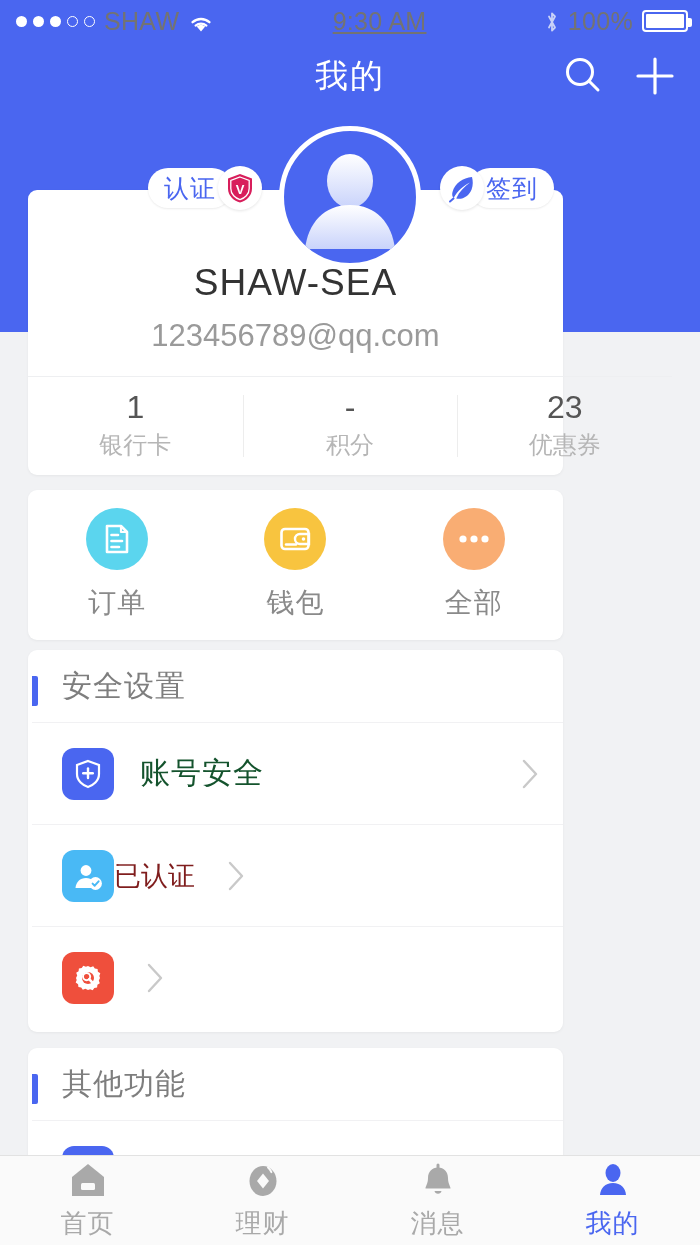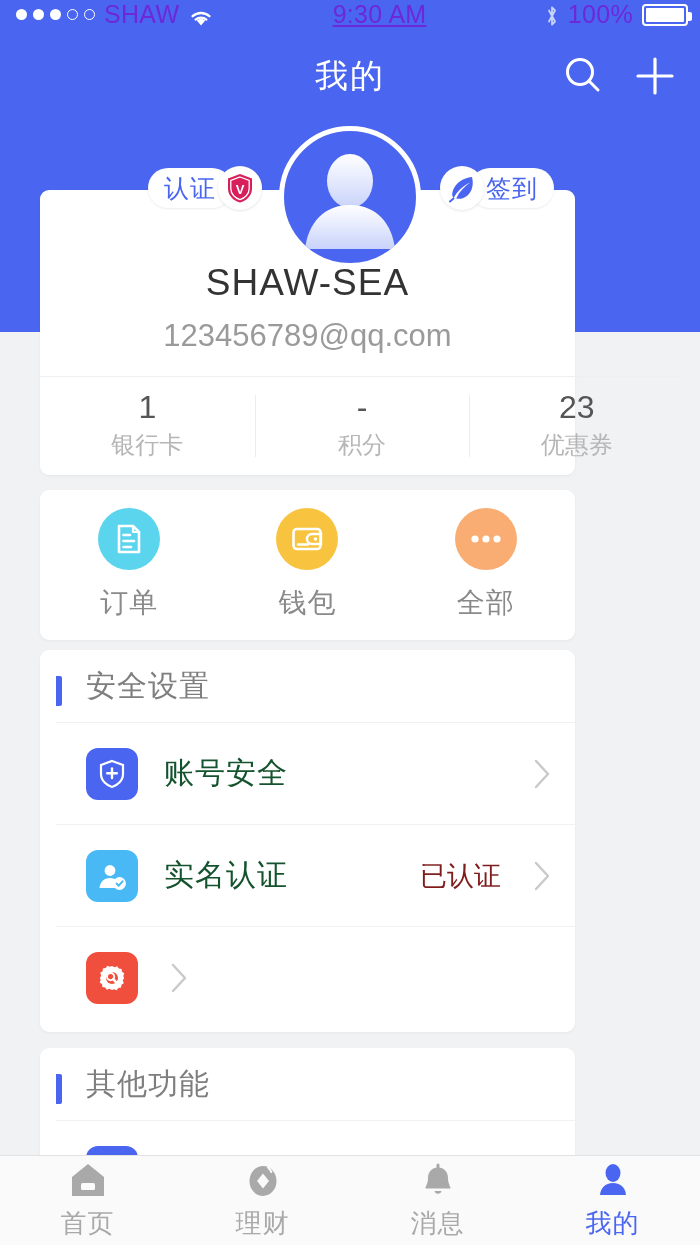--- a/index.html
+++ b/index.html
@@ -12,21 +12,21 @@
   .screen { position:relative; width:700px; height:1245px; overflow:hidden; background:#f1f2f4; }
 
   
   .header-bg {
     position:absolute; top:0; left:0; width:700px; height:332px;
     background:#4a66f0;
   }
   
   .statusbar {
     position:absolute; top:0; left:0; width:700px; height:42px;
-    display:flex; align-items:flex-start; color:#6d28d9;
+    display:flex; align-items:center; color:#737373;
     font-size:25px; letter-spacing:.3px;gap:12px;
   }
   .sb-left { display:flex; align-items:center; gap:9px; padding-left:16px; }
   .dots { display:flex; align-items:center; gap:6px; }
   .dot { width:11px; height:11px; border-radius:50%; background:#fff; }
   .dot.empty { background:transparent; border:1.6px solid #fff; }
   .carrier { font-size:25px; font-weight:400; }
   .wifi { width:26px; height:20px; position:relative; }
   .sb-center { flex:1; text-align:center; font-size:25px;text-decoration:underline; }
   .sb-right { display:flex; align-items:center; gap:9px; padding-right:12px; }
@@ -79,21 +79,21 @@
   .badge-circle {
     width:44px; height:44px; border-radius:50%; background:#fff;
     display:flex; align-items:center; justify-content:center;
     box-shadow:0 1px 3px rgba(0,0,0,.10);
   }
   .badge-left .badge-circle { margin-left:-14px; z-index:2; }
   .badge-right .badge-circle { margin-right:-14px; z-index:2; }
 
   
   .card {
-    position:absolute; left:40px; width:535px;
+    position:absolute; left:28px; width:535px;
     background:#fff; border-radius:9px;
     box-shadow:0 1px 3px rgba(0,0,0,.05);
   }
   .card-profile { top:190px; height:285px; z-index:4; }
   .profile-name {
     position:absolute; top:72px; width:100%; text-align:center;
     font-size:37px; color:#333; letter-spacing:1px;
   }
   .profile-email {
     position:absolute; top:128px; width:100%; text-align:center;
@@ -121,21 +121,21 @@
   .qa {
     flex:1; display:flex; flex-direction:column; align-items:center; gap:14px; cursor:pointer;
   }
   .qa-circle {
     width:62px; height:62px; border-radius:50%;
     display:flex; align-items:center; justify-content:center;
   }
   .qa-label { font-size:28px; color:#8a8a8a; letter-spacing:1px; }
 
   
-  .card-list { padding:0 0 4px 16px; }
+  .card-list { padding:0 0 4px 4px; }
   .sec-head {
     height:72px; display:flex; align-items:center; padding-left:30px; position:relative;
   }
   .sec-bar {
     position:absolute; left:0; top:26px; width:6px; height:30px;
     background:#4a66f0; border-radius:0 2px 2px 0;
   }
   .sec-title { font-size:30px; color:#7e7e7e; letter-spacing:1px; }
   .row {
     height:102px; display:flex; align-items:center; padding:0 22px 0 30px;
@@ -345,21 +345,20 @@
 
     <div class="row">
       <span class="row-icon" style="background:#49b9f5">
         <svg width="34" height="34" viewBox="0 0 34 34">
           <circle cx="15" cy="11.5" r="5.4" fill="#fff"></circle>
           <path d="M15 19 C9 19 5 23 4.5 29 L25 29 C24.6 23 21 19 15 19 Z" fill="#fff"></path>
           <circle cx="24.5" cy="24.5" r="6.4" fill="#fff"></circle>
           <path d="M21.6 24.6 L23.7 26.7 L27.6 22.3" stroke="#49b9f5" stroke-width="2" fill="none" stroke-linecap="round" stroke-linejoin="round"></path>
         </svg>
       </span>
-      <span class="row-label">实名认证</span>
       <span class="row-value">已认证</span>
       <span class="chev">
         <svg width="22" height="34" viewBox="0 0 22 34">
           <path d="M5 4 L17 17 L5 30" stroke="#c9c9c9" stroke-width="2.4" fill="none" stroke-linecap="round" stroke-linejoin="round"></path>
         </svg>
       </span>
     </div>
 
     <div class="row">
       <span class="row-icon" style="background:#ef4f3c">

